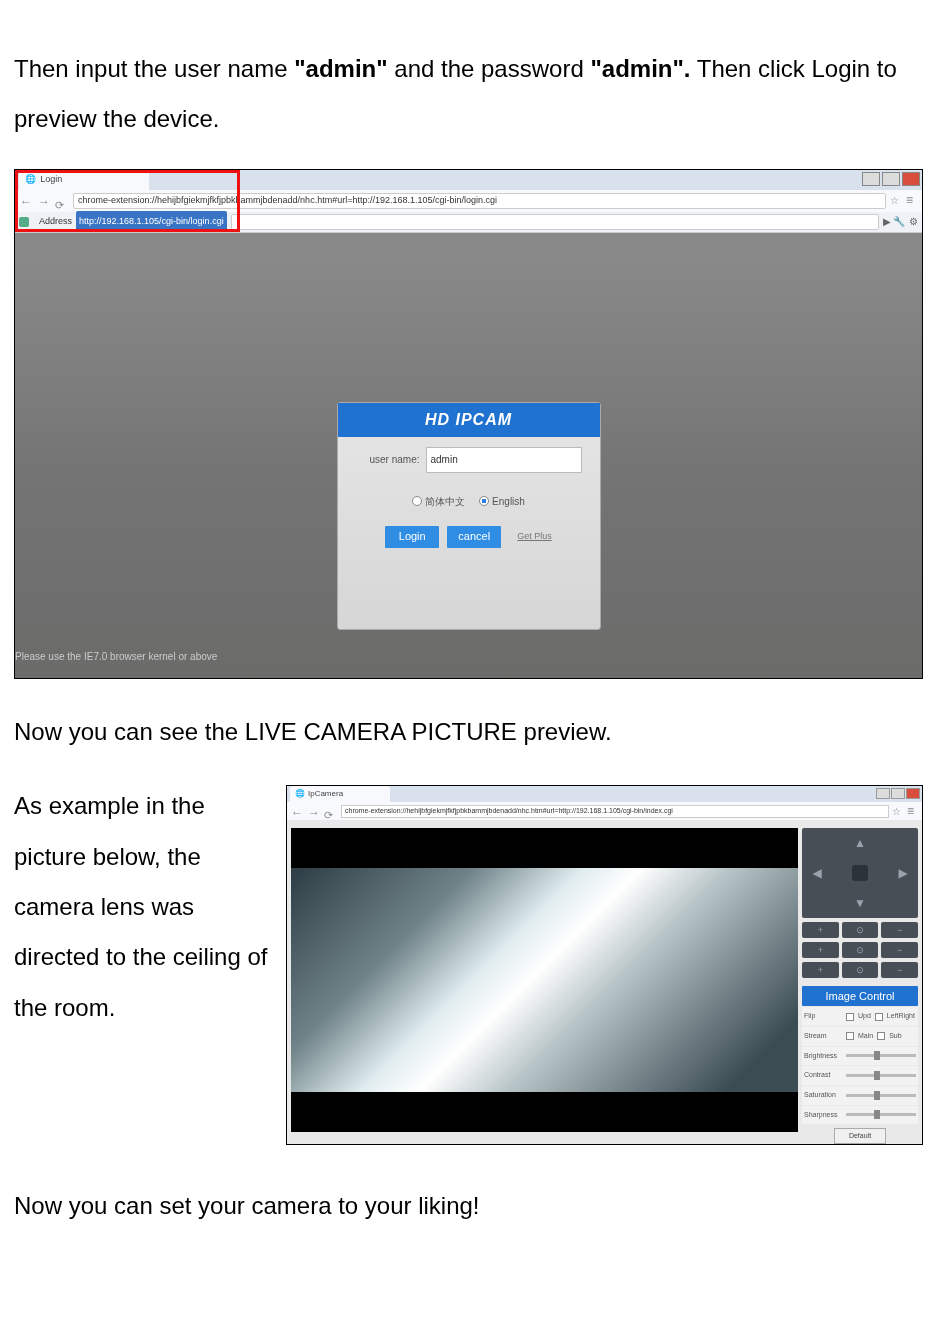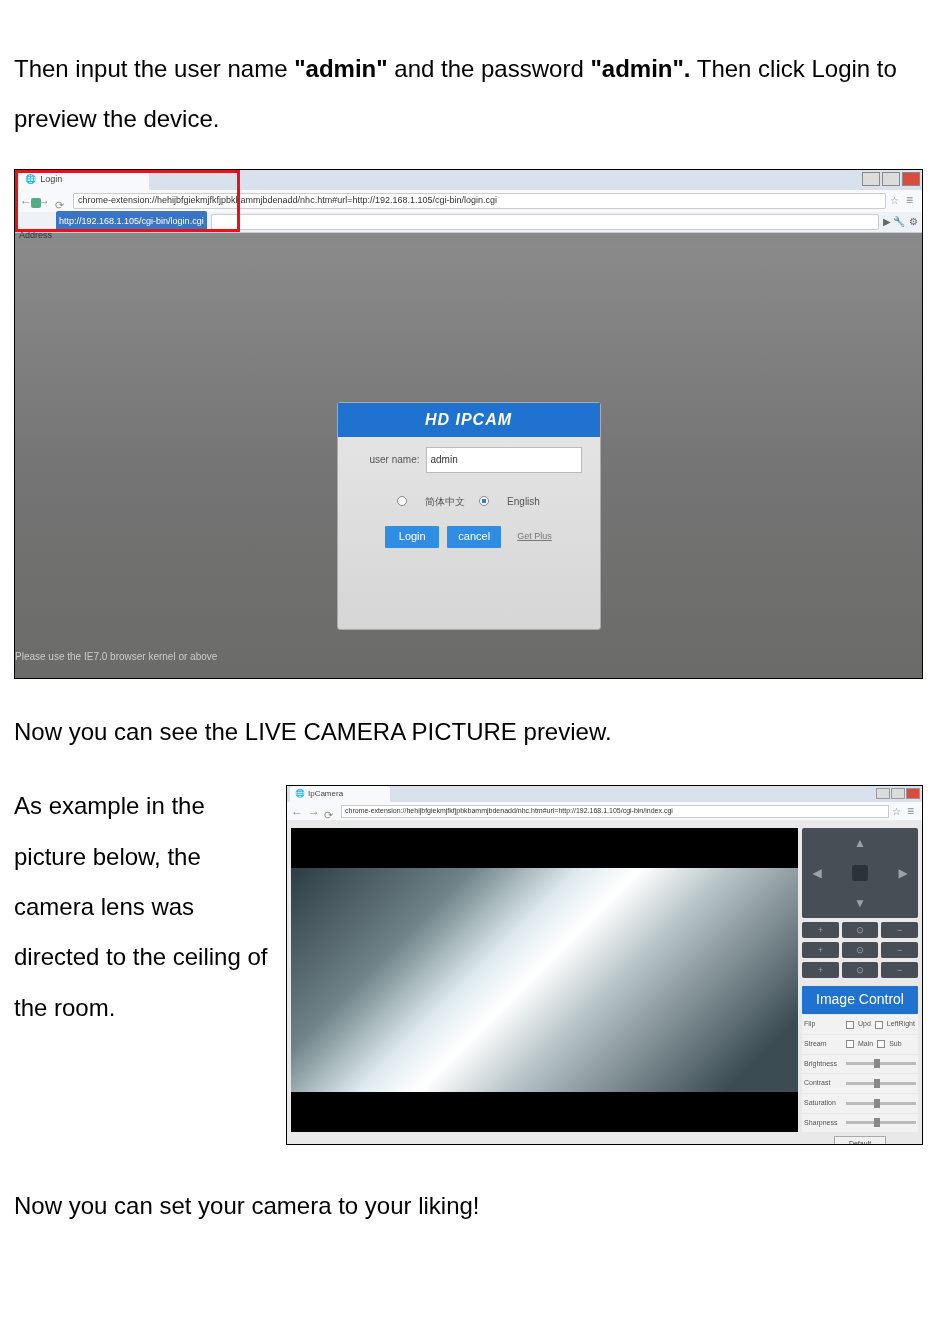--- a/index.html
+++ b/index.html
@@ -51,21 +51,21 @@
     display:flex; align-items:center;
     border-radius:2px;
   }
   .star-icon { width:12px; color:#888; font-size:10px; }
   .menu-icon { width:12px; color:#888; font-size:12px; }
   .address-row {
     position:absolute; top:42px; left:0; right:0; height:20px; background:#eef1f5;
     display:flex; align-items:center; padding:0 4px; gap:4px;
     border-bottom:1px solid #c7ccd2;
   }
-  .addr-label { font-size:9px; color:#333; display:flex; align-items:center; gap:18px;flex-direction:column; }
+  .addr-label { font-size:9px; color:#333; display:flex; align-items:center; gap:10px; }
   .addr-icon { width:10px; height:10px; background:#5a8; border-radius:2px; }
   .addr-value {
     background:#3a74c4; color:#fff; font-size:9px; padding:1px 3px; border-radius:2px;
   }
   .addr-rest {
     flex:1; height:14px; border:1px solid #ccc; background:#fff; border-radius:2px;
   }
   .addr-tools { font-size:10px; color:#666; display:flex; gap:3px; align-items:center; }
   .redbox {
     position:absolute; top:0; left:0; width:225px; height:62px;
@@ -94,21 +94,21 @@
   .login-row label { width:64px; text-align:right; }
   .login-row .inp {
     flex:1; height:26px; background:#fff; border:1px solid #bbb;
     font-size:10px; padding:12px 4px; box-sizing:border-box;
     display:flex; align-items:center; color:#333;
   }
   .lang-row {
     display:flex; justify-content:center; gap:14px; margin-top:18px;
     font-size:10px; color:#555;
   }
-  .lang-row .opt { display:flex; align-items:center; gap:18px; }
+  .lang-row .opt { display:flex; align-items:center; gap:3px; }
   .radio { width:8px; height:8px; border:1px solid #888; border-radius:50%; background:#fff; }
   .radio.sel { background:radial-gradient(#2b7de0 40%, #fff 45%); }
   .btn-row { display:flex; justify-content:center; gap:8px; margin-top:14px; align-items:center; }
   .btn { width:54px; height:22px; font-size:11px; display:flex; align-items:center; justify-content:center; color:#fff; border-radius:1px; }
   .btn.login { background:#2f8ee4; }
   .btn.cancel { background:#2f8ee4; }
   .getplus { font-size:9px; color:#777; margin-left:8px; text-decoration:underline; }
   .browser-hint {
     position:absolute; left:0; right:0; top:476px; text-align:left;
     font-size:10px; color:#ccc;
@@ -167,21 +167,21 @@
   .ptz .up { top:6px; left:50%; transform:translateX(-50%); }
   .ptz .down { bottom:6px; left:50%; transform:translateX(-50%); }
   .ptz .left { left:6px; top:50%; transform:translateY(-50%); }
   .ptz .right { right:6px; top:50%; transform:translateY(-50%); }
   .ptz .center { position:absolute; left:50%; top:50%; transform:translate(-50%,-50%); width:16px; height:16px; background:#2b323a; border-radius:3px; }
   .zoomrow {
     margin-top:4px; display:flex; justify-content:space-between; gap:3px;
   }
   .zoombtn { flex:1; height:16px; background:#474e56; color:#9aa3ad; font-size:9px; display:flex; align-items:center; justify-content:center; border-radius:2px; }
   .img-ctrl-head {
-    margin-top:8px; height:28px; background:#1f72cf; color:#fff; font-size:14px;
+    margin-top:8px; height:20px; background:#1f72cf; color:#fff; font-size:11px;
     display:flex; align-items:center; justify-content:center; border-radius:1px;
   }
   .ctrl-row {
     display:flex; align-items:center; font-size:7px; color:#555;
     padding:2px 2px; gap:4px; background:#f2f2f2; margin-top:1px;
   }
   .ctrl-row .lab { width:38px; }
   .ctrl-row .chk { width:8px; height:8px; border:1px solid #888; box-sizing:border-box; background:#fff; }
   .ctrl-row .slider { flex:1; height:3px; background:#bbb; position:relative; }
   .ctrl-row .knob { position:absolute; left:40%; top:-3px; width:6px; height:9px; background:#888; }

